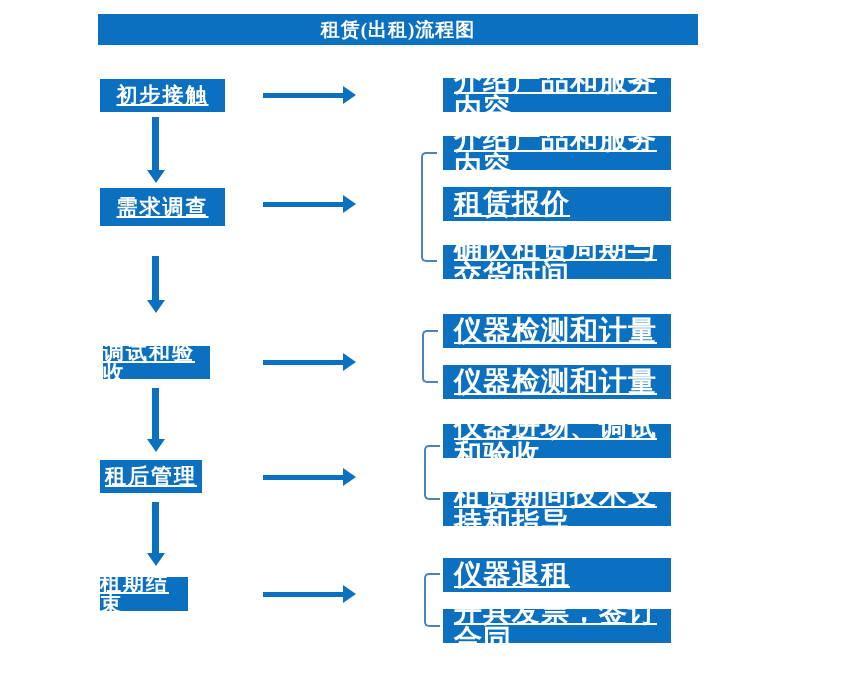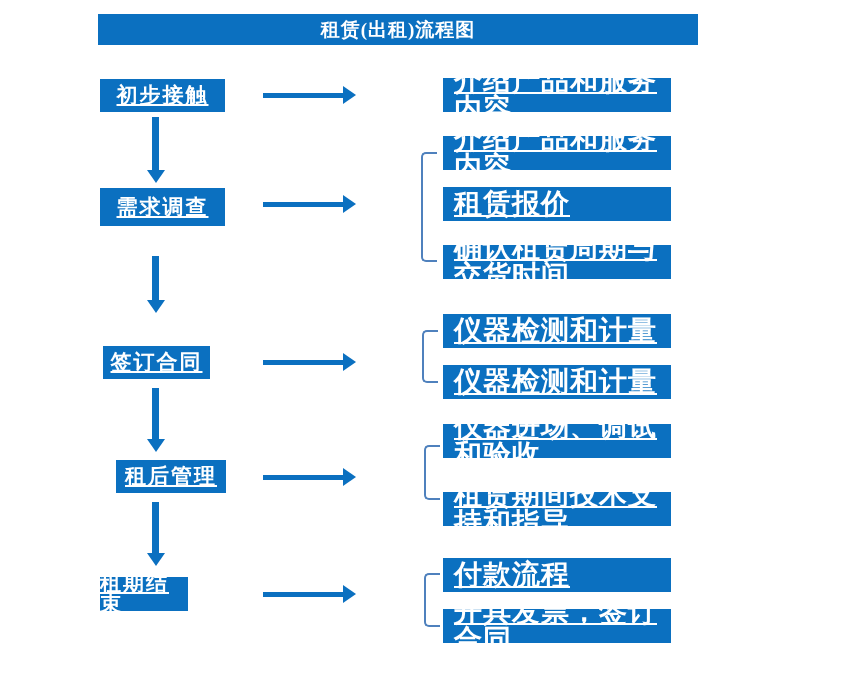--- a/index.html
+++ b/index.html
@@ -78,22 +78,22 @@
 </style>
 </head>
 <body>
 
 <div class="canvas">
 
   <div class="title-bar">租赁(出租)流程图</div>
 
   <div class="box step" style="left:100px;top:79px;width:125px;height:33px">初步接触</div>
   <div class="box step" style="left:100px;top:188px;width:125px;height:38px">需求调查</div>
-  <div class="box step" style="left:103px;top:346px;width:107px;height:33px">签订合同</div>
-  <div class="box step" style="left:116px;top:460px;width:110px;height:33px">租后管理</div>
+  <div class="box step" style="left:103px;top:346px;width:107px;height:33px">调试和验收</div>
+  <div class="box step" style="left:100px;top:460px;width:102px;height:33px">租后管理</div>
   <div class="box step" style="left:100px;top:577px;width:88px;height:34px">租期结束</div>
 
   <div class="varrow" style="top:117px;height:66px">
     <div class="shaft"></div>
     <div class="head"></div>
   </div>
   <div class="varrow" style="top:256px;height:57px">
     <div class="shaft"></div>
     <div class="head"></div>
   </div>
@@ -133,16 +133,16 @@
   <div class="bracket" style="left:424px;top:573px;height:54px"></div>
 
   <div class="box output" style="top:78px">介绍产品和服务内容</div>
   <div class="box output" style="top:136px">介绍产品和服务内容</div>
   <div class="box output" style="top:187px">租赁报价</div>
   <div class="box output" style="top:245px">确认租赁周期与交货时间</div>
   <div class="box output" style="top:314px">仪器检测和计量</div>
   <div class="box output" style="top:365px">仪器检测和计量</div>
   <div class="box output" style="top:424px">仪器进场、调试和验收</div>
   <div class="box output" style="top:492px">租赁期间技术支持和指导</div>
-  <div class="box output" style="top:558px">付款流程</div>
+  <div class="box output" style="top:558px">仪器退租</div>
   <div class="box output" style="top:609px">开具发票，签订合同</div>
 
 </div>
 
 </body></html>

